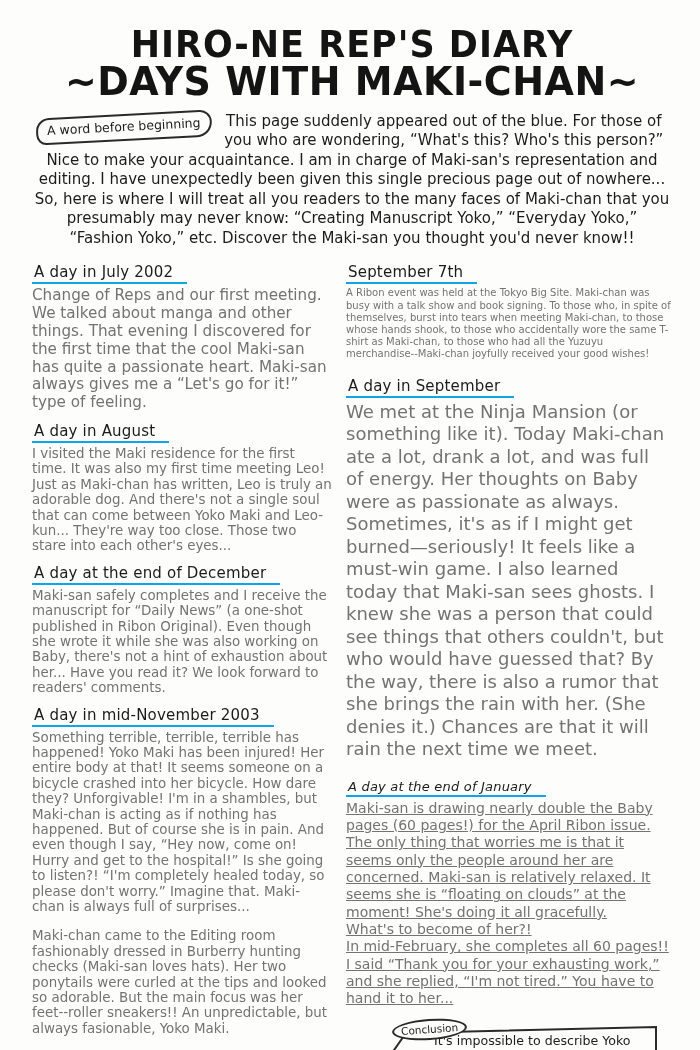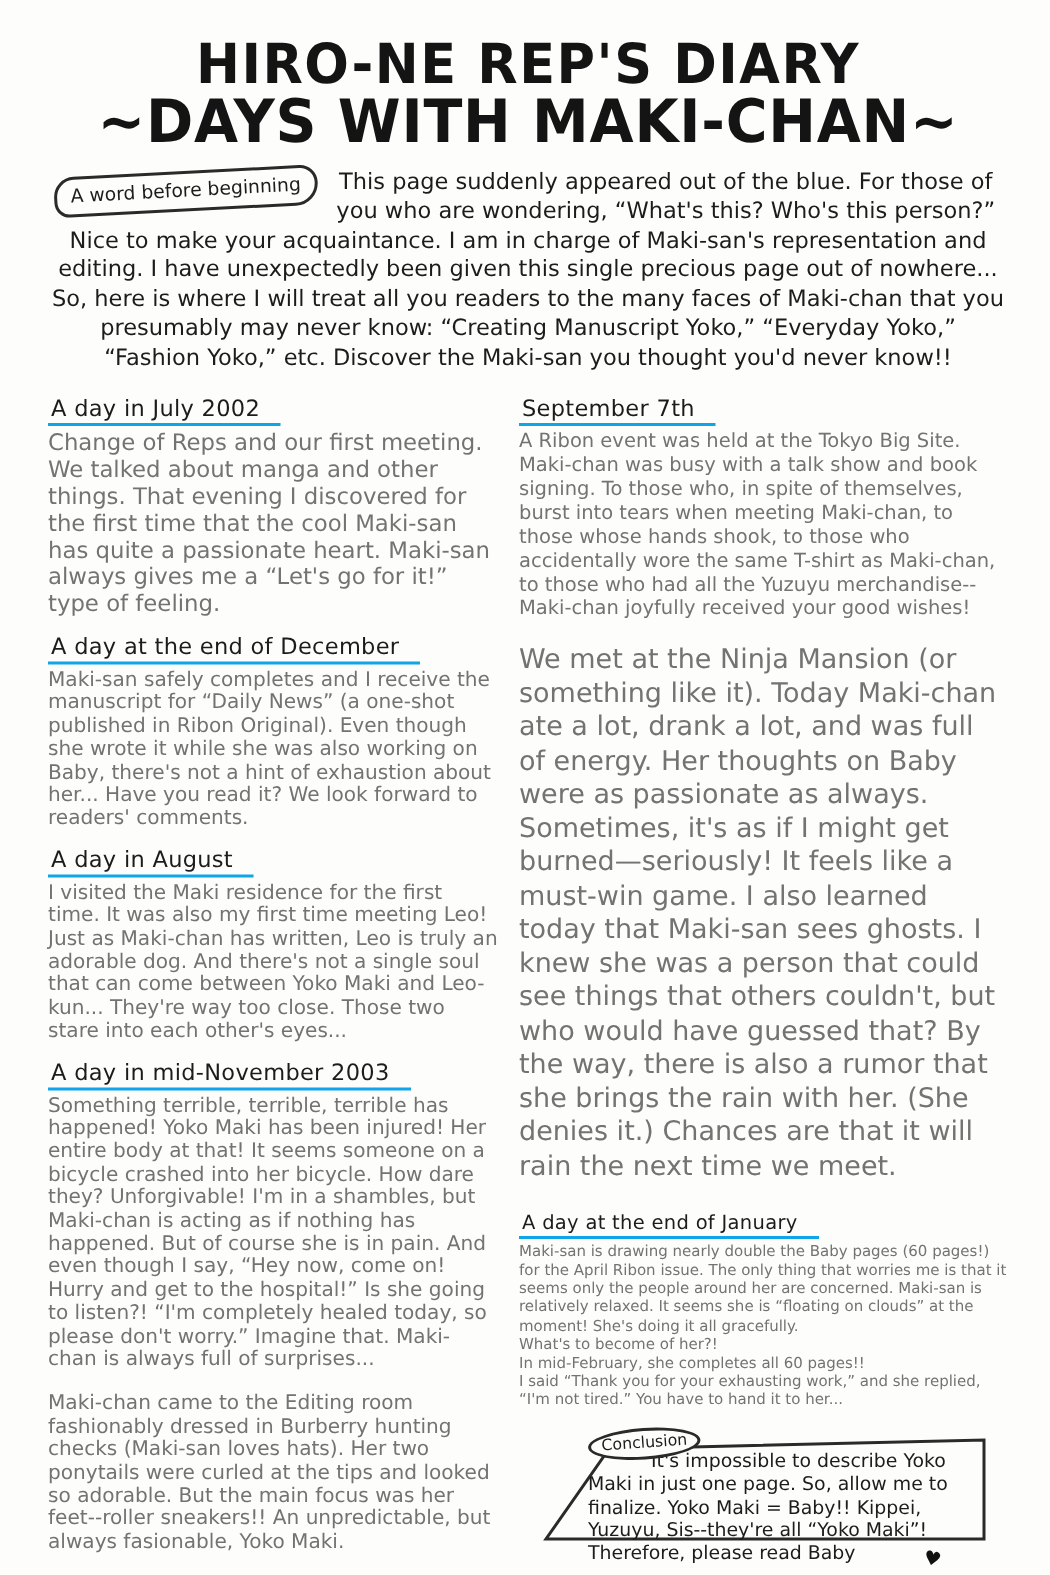--- a/index.html
+++ b/index.html
@@ -48,28 +48,28 @@
 
   .heading {
     display: inline-block;
     font-size: 15px;
     font-weight: 500;
     border-bottom: 2px solid #0ea5e9;
     padding: 0 14px 1px 2px;
     margin-bottom: 3px;
     letter-spacing: 0.2px;
   }
-  .heading.sm { font-size: 13px; padding-right 8px; }
+  .heading.sm { font-size: 13px; font-style: italic; padding-right 8px; }
 
   .body { color: #737373; }
   .body.lg { font-size: 15.2px; line-height: 1.17; }
   .body.md { font-size: 13.4px; line-height: 1.15; }
-  .body.r1 { font-size: 13px; line-height: 1.22; }
+  .body.r1 { font-size: 10px; line-height: 1.22; }
   .body.r2 { font-size: 18px; line-height: 1.25; }
-  .body.r3 { font-size: 10px; line-height: 1.24; white-space: pre-line; }
+  .body.r3 { font-size: 14px; line-height: 1.24; white-space: pre-line; text-decoration: underline; }
 
   
   .conclusion {
     position: relative;
     width: 312px;
     height: 78px;
     margin: 6px 0 0 auto;
   }
   .conclusion svg { position: absolute; inset: 0; }
   .conclusion-label {
@@ -110,42 +110,43 @@
   </div>
 
   <div class="columns">
 
     <div class="col-left">
       <div class="section">
         <span class="heading">A day in July 2002</span>
         <div class="body lg">Change of Reps and our first meeting. We talked about manga and other things. That evening I discovered for the first time that the cool Maki-san has quite a passionate heart. Maki-san always gives me a “Let's go for it!” type of feeling.</div>
       </div>
       <div class="section">
+        <span class="heading">A day in August</span>
+        <div class="body md">I visited the Maki residence for the first time. It was also my first time meeting Leo! Just as Maki-chan has written, Leo is truly an adorable dog. And there's not a single soul that can come between Yoko Maki and Leo-kun... They're way too close. Those two stare into each other's eyes...</div>
+      </div>
+      <div class="section">
         <span class="heading">A day at the end of December</span>
         <div class="body md">Maki-san safely completes and I receive the manuscript for “Daily News” (a one-shot published in Ribon Original). Even though she wrote it while she was also working on Baby, there's not a hint of exhaustion about her... Have you read it? We look forward to readers' comments.</div>
-      </div>
-      <div class="section">
-        <span class="heading">A day in August</span>
-        <div class="body md">I visited the Maki residence for the first time. It was also my first time meeting Leo! Just as Maki-chan has written, Leo is truly an adorable dog. And there's not a single soul that can come between Yoko Maki and Leo-kun... They're way too close. Those two stare into each other's eyes...</div>
       </div>
       <div class="section">
         <span class="heading">A day in mid-November 2003</span>
         <div class="body md">Something terrible, terrible, terrible has happened! Yoko Maki has been injured! Her entire body at that! It seems someone on a bicycle crashed into her bicycle. How dare they? Unforgivable! I'm in a shambles, but Maki-chan is acting as if nothing has happened. But of course she is in pain. And even though I say, “Hey now, come on! Hurry and get to the hospital!” Is she going to listen?! “I'm completely healed today, so please don't worry.” Imagine that. Maki-chan is always full of surprises...</div>
       </div>
       <div class="section" style="margin-top:14px;">
         <div class="body md">Maki-chan came to the Editing room fashionably dressed in Burberry hunting checks (Maki-san loves hats). Her two ponytails were curled at the tips and looked so adorable. But the main focus was her feet--roller sneakers!! An unpredictable, but always fasionable, Yoko Maki.</div>
       </div>
     </div>
 
     <div class="col-right">
       <div class="section">
         <span class="heading">September 7th</span>
         <div class="body r1">A Ribon event was held at the Tokyo Big Site. Maki-chan was busy with a talk show and book signing. To those who, in spite of themselves, burst into tears when meeting Maki-chan, to those whose hands shook, to those who accidentally wore the same T-shirt as Maki-chan, to those who had all the Yuzuyu merchandise--Maki-chan joyfully received your good wishes!</div>
       </div>
       <div class="section">
+        <span class="heading">A day in September</span>
         <div class="body r2">We met at the Ninja Mansion (or something like it). Today Maki-chan ate a lot, drank a lot, and was full of energy. Her thoughts on Baby were as passionate as always. Sometimes, it's as if I might get burned—seriously! It feels like a must-win game. I also learned today that Maki-san sees ghosts. I knew she was a person that could see things that others couldn't, but who would have guessed that? By the way, there is also a rumor that she brings the rain with her. (She denies it.) Chances are that it will rain the next time we meet.</div>
       </div>
       <div class="section">
         <span class="heading sm">A day at the end of January</span>
         <div class="body r3">Maki-san is drawing nearly double the Baby pages (60 pages!) for the April Ribon issue. The only thing that worries me is that it seems only the people around her are concerned. Maki-san is relatively relaxed. It seems she is “floating on clouds” at the moment! She's doing it all gracefully.
 What's to become of her?!
 In mid-February, she completes all 60 pages!!
 I said “Thank you for your exhausting work,” and she replied, “I'm not tired.” You have to hand it to her...</div>
       </div>
 

